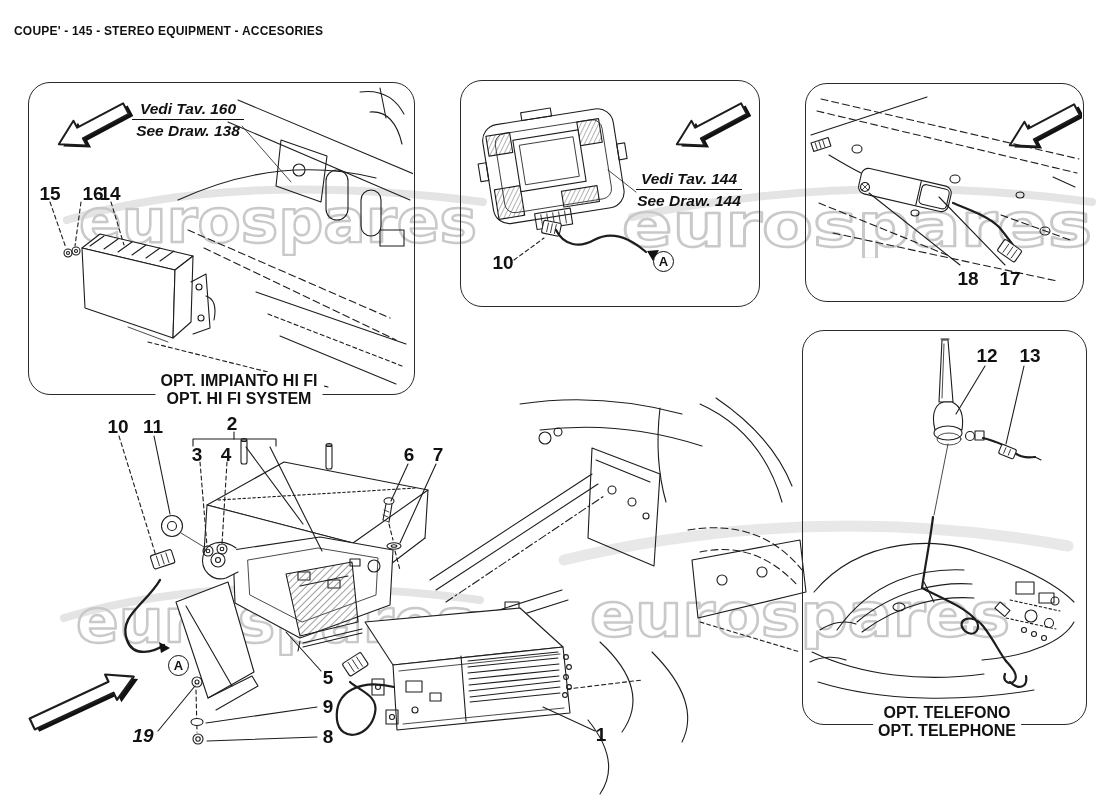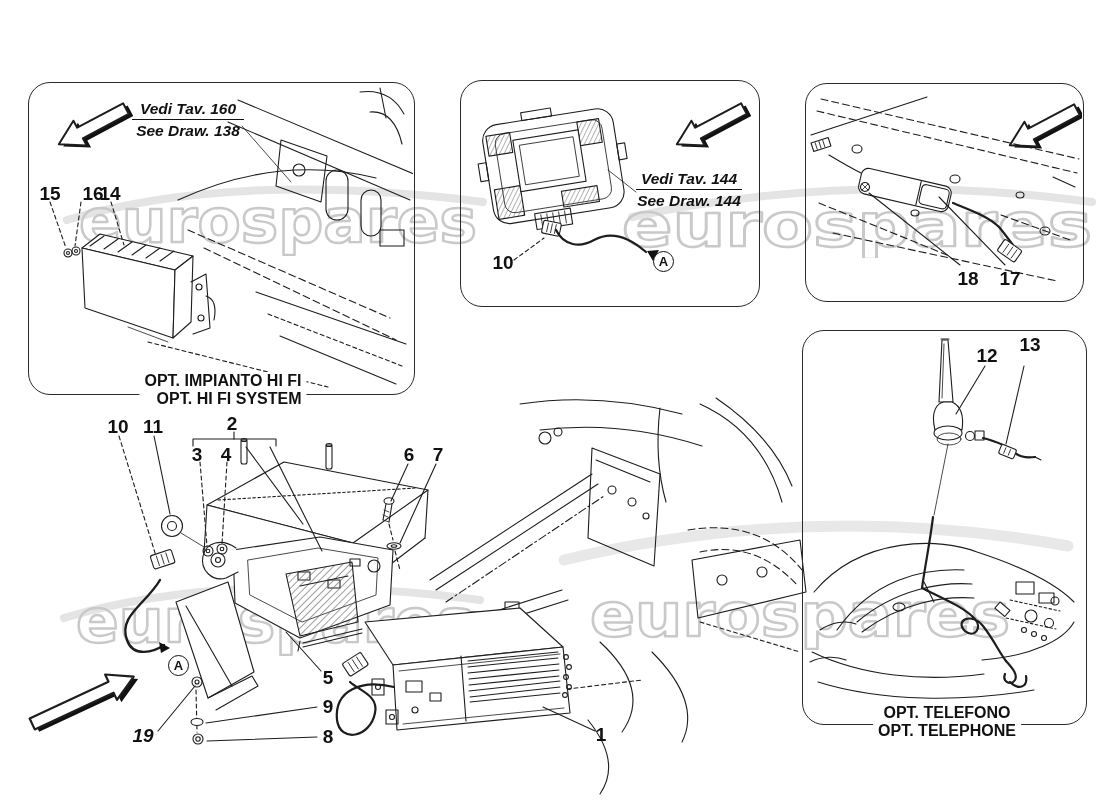--- a/index.html
+++ b/index.html
@@ -53,20 +53,21 @@
       <text class="wm-text" x="24" y="82" font-size="60" textLength="398" lengthAdjust="spacingAndGlyphs">eurospares</text>
     </svg>
   </div>
   <div class="art" style="left:556px;top:498px;">
     <svg width="520" height="152" viewBox="0 0 520 152">
       <path class="wm-swoosh2" d="M8,62 Q260,2 512,48"></path>
       <text class="wm-text" x="34" y="138" font-size="60" textLength="420" lengthAdjust="spacingAndGlyphs">eurospares</text>
     </svg>
   </div>
 
+  <div class="page-title">COUPE' - 145 - STEREO EQUIPMENT - ACCESORIES</div>
 
   <div class="art" style="left:0px;top:390px;">
     <svg width="810" height="410" viewBox="0 0 810 410">
       <defs>
         <pattern id="hatchM" width="5" height="5" patternUnits="userSpaceOnUse" patternTransform="rotate(45)">
           <line x1="0" y1="0" x2="0" y2="5" style="stroke:#6a6a6a;stroke-width:1.3"></line>
         </pattern>
       </defs>
 
       <g class="thin">
@@ -285,21 +286,21 @@
           <path class="d1" d="M83,120 L96,163"></path>
         <path class="thin" d="M214,44 L263,100"></path>
       </g>
     </svg>
   </div>
   <div class="ref" style="left:132px;top:100px;width:112px;">
     <div>Vedi Tav. 160</div>
     <div class="rule"></div>
     <div>See Draw. 138</div>
   </div>
-  <div class="cap" style="left:223px;top:372px;text-align:right;">
+  <div class="cap" style="left:239px;top:372px;">
     <div>OPT. IMPIANTO HI FI</div>
     <div>OPT. HI FI SYSTEM</div>
   </div>
   <div class="co" style="left:50px;top:193px;">15</div>
   <div class="co" style="left:93px;top:193px;text-align:center;">16</div>
   <div class="co" style="left:110px;top:193px;">14</div>
 
   <div class="panel" style="left:460px;top:80px;width:298px;height:225px;"></div>
   <div class="art" style="left:460px;top:80px;">
     <svg width="298" height="225" viewBox="0 0 298 225">
@@ -458,21 +459,21 @@
         <path d="M183,36 L154,84"></path>
           <path d="M222,36 L204,114"></path>
       </g>
     </svg>
   </div>
   <div class="cap" style="left:947px;top:704px;">
     <div>OPT. TELEFONO</div>
     <div>OPT. TELEPHONE</div>
   </div>
   <div class="co" style="left:987px;top:355px;">12</div>
-  <div class="co" style="left:1030px;top:344px;">13</div>
+  <div class="co" style="left:1030px;top:355px;">13</div>
 
   <div class="co" style="left:118px;top:426px;">10</div>
   <div class="co" style="left:153px;top:426px;">11</div>
   <div class="co" style="left:232px;top:423px;">2</div>
   <div class="co" style="left:197px;top:454px;">3</div>
   <div class="co" style="left:226px;top:454px;">4</div>
   <div class="co" style="left:409px;top:454px;">6</div>
   <div class="co" style="left:438px;top:454px;">7</div>
   <div class="co" style="left:328px;top:677px;">5</div>
   <div class="co" style="left:328px;top:706px;">9</div>

